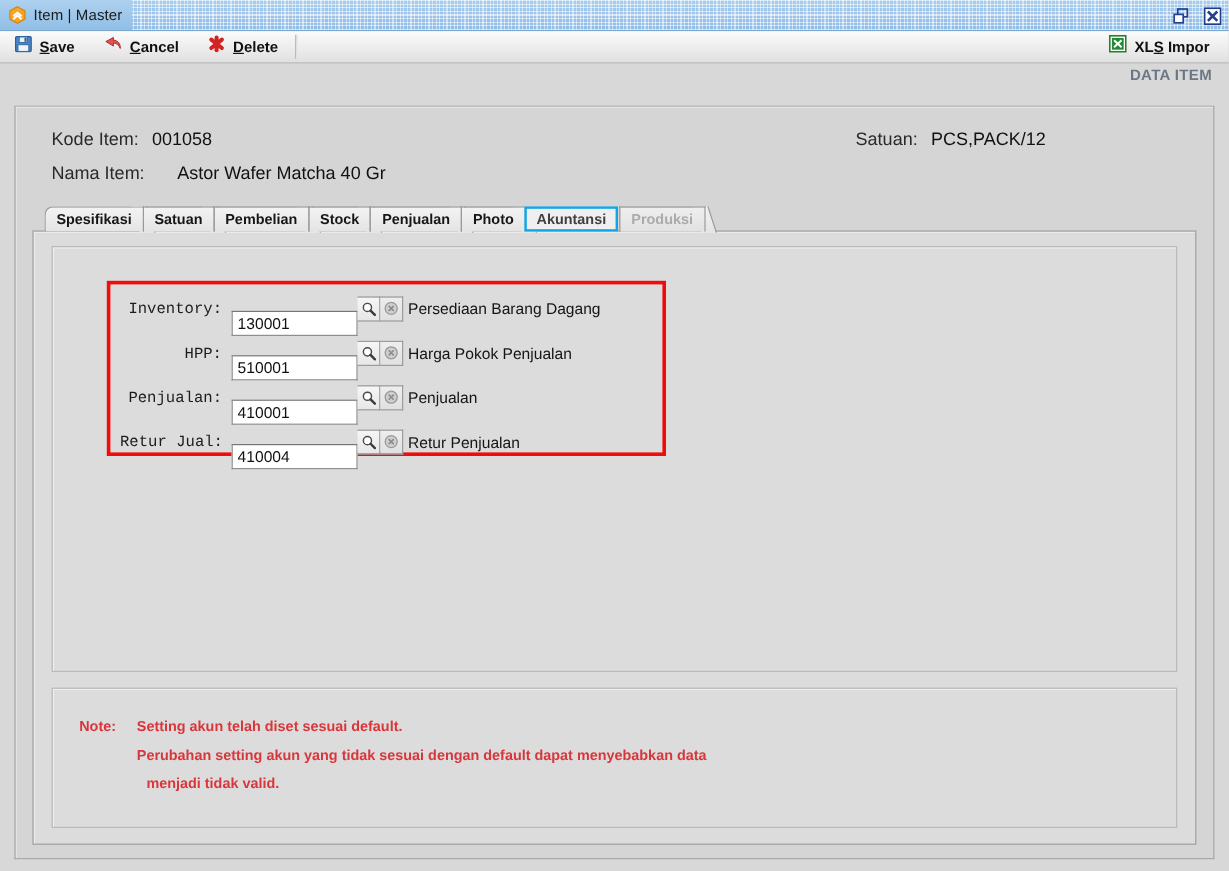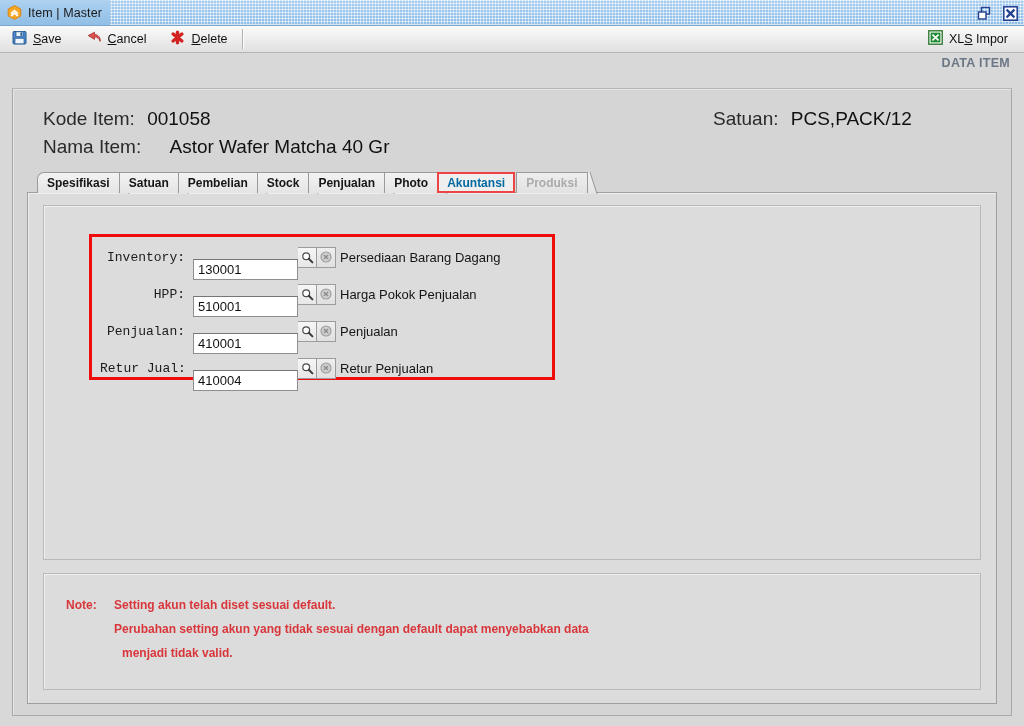--- a/index.html
+++ b/index.html
@@ -84,21 +84,21 @@
   .tb-item {
     display: flex;
     align-items: center;
     height: 100%;
     padding: 0 12px;
     cursor: pointer;
     gap: 6px;
   }
   .tb-label {
     font-size: 12.5px;
-    font-weight: normal;
+    font-weight: bold;
     color: #111;
     white-space: nowrap;
   }
   .tb-label u { text-decoration: underline; }
   .tb-sep {
     width: 1px;
     height: 20px;
     background: #b0b0b0;
     border-right: 1px solid #fefefe;
     margin: 0 2px;
@@ -140,21 +140,21 @@
     box-sizing: border-box;
     box-shadow: inset 1px 1px 0 #e6e6e6;
   }
 
   .header-fields {
     position: relative;
     height: 72px;
   }
   .fld {
     position: absolute;
-    font-size: 19px;
+    font-size: 15px;
     color: #1d1d1d;
     white-space: nowrap;
   }
   .fld .lab { color: #2a2a2a; }
   .fld .val { color: #111; }
 
   
   .tabs {
     position: absolute;
     left: 24px;
@@ -191,23 +191,23 @@
     top: -1px;
     width: 13px;
     height: 22px;
     background: linear-gradient(to bottom, #f3f3f3 0%, #e4e4e4 100%);
     border-right: 1px solid #9a9a9a;
     transform: skewX(18deg);
     box-sizing: border-box;
     z-index: -1;
   }
   .tab.active {
-    border: 2px solid #ef4444;
+    border: 2px solid #0ea5e9;
     background: #efefef;
-    color: #0369a1;
+    color: #404040;
     z-index: 6;
     padding: 0 8px;
     margin-right: 1px;
   }
   .tab.disabled {
     color: #ababab;
     background: linear-gradient(to bottom, #eeeeee 0%, #e2e2e2 100%);
     cursor: default;
   }
 

